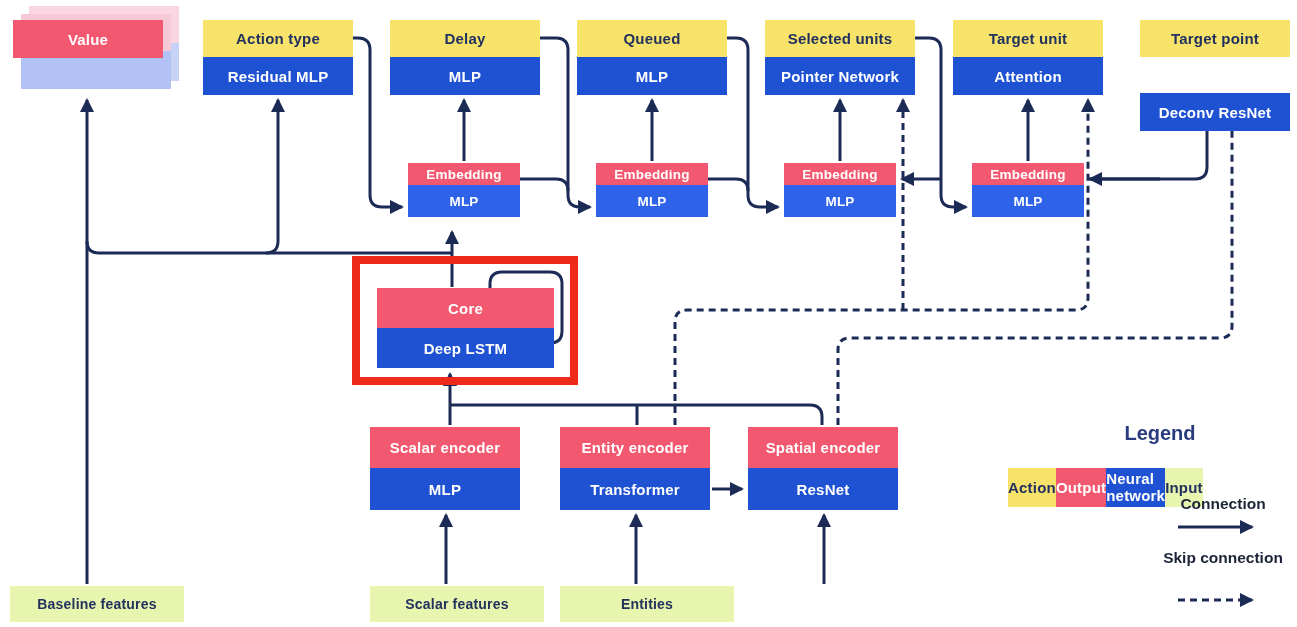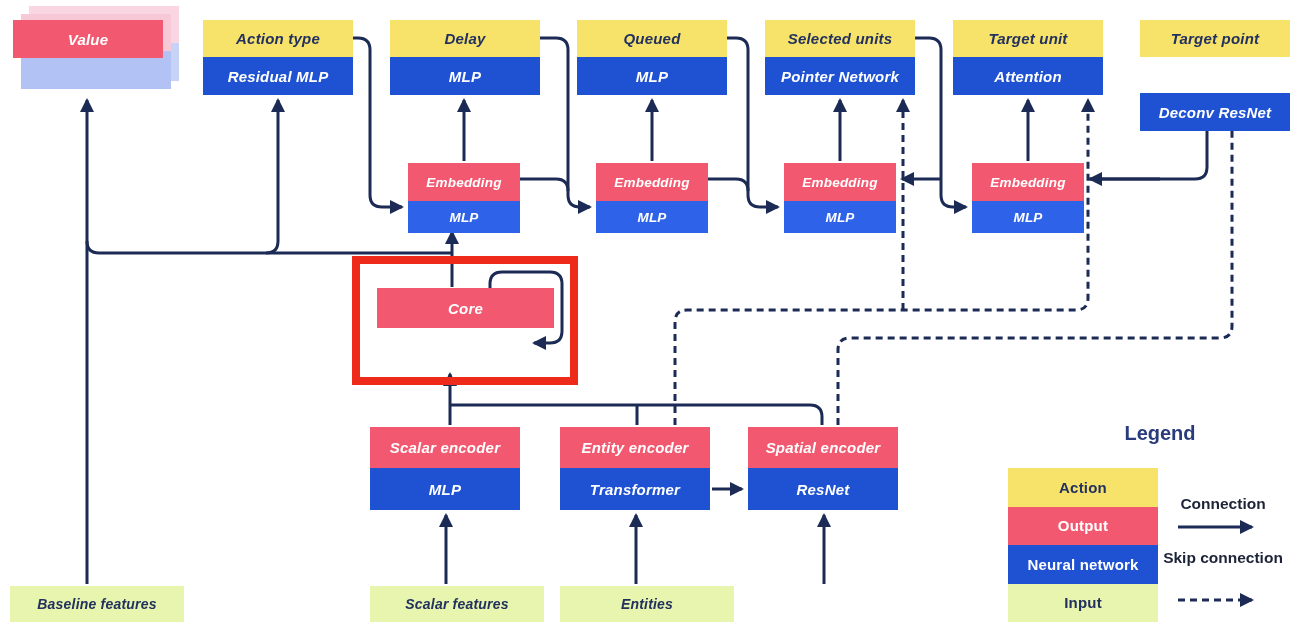--- a/index.html
+++ b/index.html
@@ -2,37 +2,37 @@
 <html style="--action: #F8E36A; --output: #F2586F; --network: #1E52D3; --networkLight: #2E62E8; --input: #E7F5AE; --line: #1C2B55; --text: #22315E; --highlight: #EE2A1B; --legendTitle: #2A3B7D; --shadowPink1: #F7C8D6; --shadowBlue1: #B3C2F4; --shadowPink2: #FAD6E2; --shadowBlue2: #C7D2F7;"><head>
 <meta charset="utf-8">
 <style>
   html,body{margin:0;padding:0;background:#fff;}
   #stage{
     position:relative;width:1297px;height:627px;background:#fff;overflow:hidden;
     font-family:"Liberation Sans","DejaVu Sans",sans-serif;
     -webkit-font-smoothing:antialiased;
   }
   svg.wires{position:absolute;left:0;top:0;z-index:1;pointer-events:none;}
-  .node{position:absolute;z-index:3;display:flex;flex-direction:column;border-radius:12px;font-style:italic;}
+  .node{position:absolute;z-index:3;display:flex;flex-direction:column;border-radius:12px;}
   .cell{display:flex;align-items:center;justify-content:center;font-weight:600;letter-spacing:.2px;}
   .cell.on-dark{color:#fff;}
   .cell.on-light{color:var(--text);}
   .cell.action{background:var(--action);}
   .cell.output{background:var(--output);}
   .cell.network{background:var(--network);}
   .cell.network-light{background:var(--networkLight);}
   .cell.input{background:var(--input);}
   
   .toprow{width:150px;}
   .toprow .cell{font-size:15px;}
   .toprow .cell:first-child{height:37px;}
   .toprow .cell:last-child{height:38px;}
   .emb{width:112px;}
   .emb .cell{font-size:13.5px;}
-  .emb .cell:first-child{height:38px;}
+  .emb .cell:first-child{height:22px;}
   .emb .cell:last-child{height:32px;}
   .corebox{width:177px;}
   .corebox .cell{height:40px;font-size:15px;}
   .enc{width:150px;}
   .enc .cell:first-child{height:41px;font-size:15px;}
   .enc .cell:last-child{height:42px;font-size:15px;}
   .inputbox{width:174px;height:36px;z-index:3;}
   .inputbox .cell{width:100%;height:100%;font-size:14px;font-weight:700;}
   
   .echo{position:absolute;display:flex;flex-direction:column;border-radius:2px;}
@@ -41,22 +41,22 @@
   #echo2{z-index:1;}
   #echo1{z-index:2;}
   
   #highlight-rect{
     position:absolute;left:352px;top:256px;width:226px;height:129px;
     border:8px solid var(--highlight);box-sizing:border-box;z-index:6;background:transparent;
   }
   
   #legend-title{position:absolute;left:1085px;top:422px;width:150px;text-align:center;
     font-size:20px;font-weight:700;color:var(--legendTitle);z-index:3;}
-  #legend-swatches{position:absolute;left:1008px;top:468px;width:150px;z-index:3;
-    display:flex;flex-direction:column;}
+  #legend-swatches{position:absolute;left:1008px;top:468px;width:164px;z-index:3;
+    display:flex;flex-direction:row;}
   #legend-swatches .cell{height:38.5px;font-size:15px;}
   .legend-label{position:absolute;z-index:3;color:#1d2438;font-weight:600;font-size:15.5px;
     width:120px;text-align:center;}
   #legend-connection-label{left:1163px;top:495px;}
   #legend-skip-label{left:1163px;top:548px;line-height:19px;}
 </style>
 </head>
 <body>
 
 <div id="stage">
@@ -153,20 +153,21 @@
     <div class="cell output on-dark">Embedding</div>
     <div class="cell network-light on-dark">MLP</div>
   </div>
   <div class="node emb" style="left:972px;top:163px;">
     <div class="cell output on-dark">Embedding</div>
     <div class="cell network-light on-dark">MLP</div>
   </div>
 
   <div class="node corebox" style="left:377px;top:288px;">
     <div class="cell output on-dark">Core</div>
+    <div class="cell network on-dark">Deep LSTM</div>
   </div>
   <div id="highlight-rect"></div>
 
   <div class="node enc" style="left:370px;top:427px;">
     <div class="cell output on-dark">Scalar encoder</div>
     <div class="cell network on-dark">MLP</div>
   </div>
   <div class="node enc" style="left:560px;top:427px;">
     <div class="cell output on-dark">Entity encoder</div>
     <div class="cell network on-dark">Transformer</div>

